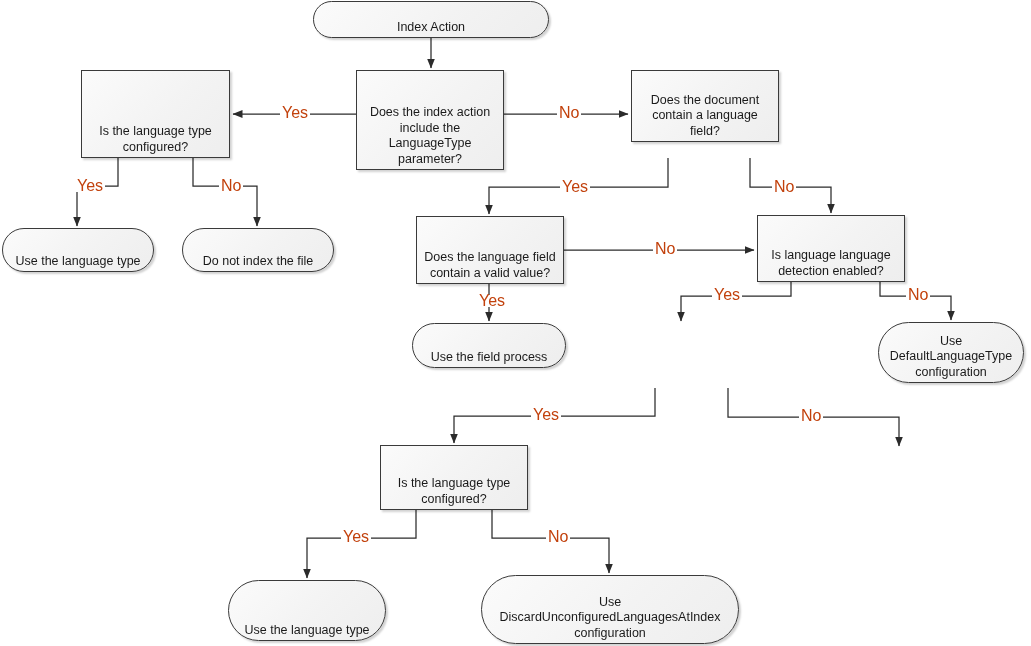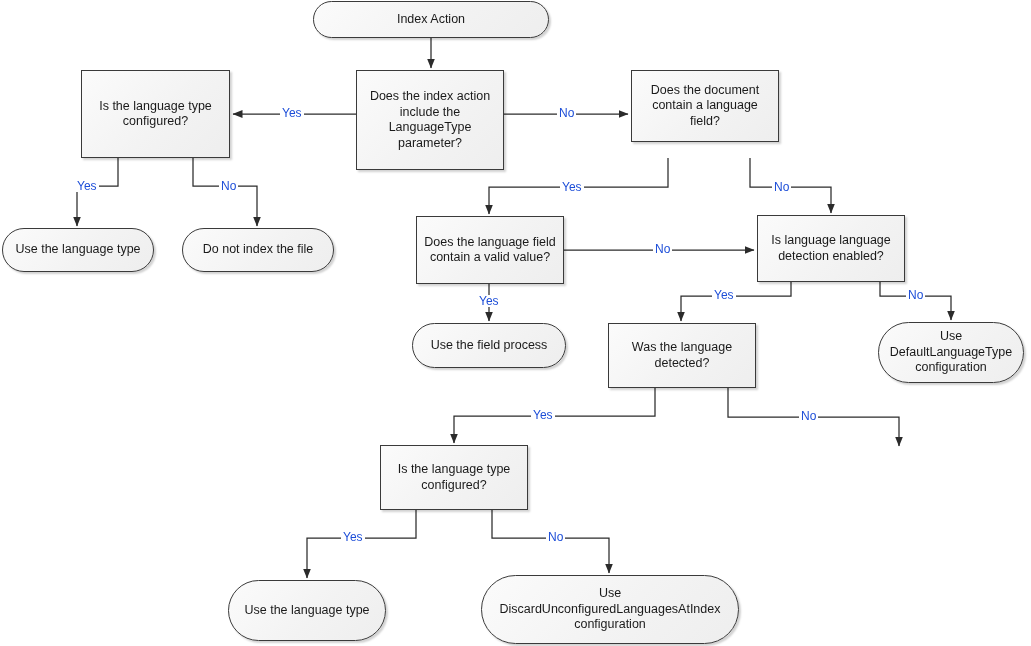--- a/index.html
+++ b/index.html
@@ -20,21 +20,21 @@
     position: absolute;
     left: 0;
     top: 0;
     width: 1031px;
     height: 646px;
   }
   .node {
     position: absolute;
     box-sizing: border-box;
     display: flex;
-    align-items: center;
+    align-items: flex-end;
     justify-content: center;
     text-align: center;
     color: #1a1a1a;
     font-size: 12.5px;
     line-height: 15.5px;
     border: 1px solid #3a3a3a;
     background: linear-gradient(135deg, #fbfbfb 0%, #f3f3f3 55%, #eeeeee 100%);
     box-shadow: 2px 2px 2px rgba(0,0,0,0.18);
     padding: 2px 6px;
     z-index: 2;
@@ -44,23 +44,23 @@
   }
   .node.terminator {
     border-radius: 999px;
   }
   .node span {
     display: block;
     width: 100%;
   }
   .edge-label {
     position: absolute;
-    font-size: 12px;
+    font-size: 16px;
     line-height: 12px;
-    color: #1d4ed8;
+    color: #c2410c;
     background: #ffffff;
     padding: 0 2px;
     white-space: nowrap;
     z-index: 3;
   }
 </style>
 </head>
 <body>
 
 <div id="canvas">
@@ -148,23 +148,20 @@
   </div>
 
   <div class="node process" style="left:757px; top:215px; width:148px; height:67px;">
     <span>Is language language detection enabled?</span>
   </div>
 
   <div class="node terminator" style="left:412px; top:323px; width:154px; height:45px;">
     <span>Use the field process</span>
   </div>
 
-  <div class="node process" style="left:608px; top:323px; width:148px; height:65px;">
-    <span>Was the language detected?</span>
-  </div>
 
   <div class="node terminator" style="left:878px; top:322px; width:146px; height:61px;">
     <span>Use DefaultLanguageType configuration</span>
   </div>
 
 
   <div class="node process" style="left:380px; top:445px; width:148px; height:65px;">
     <span>Is the language type configured?</span>
   </div>
 

